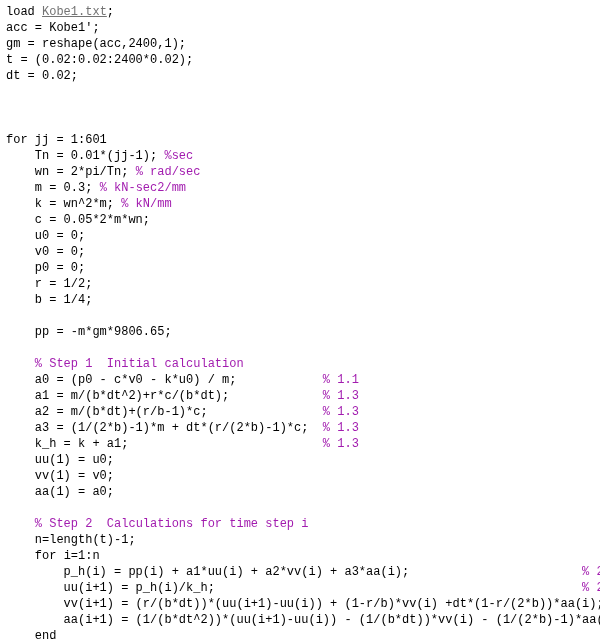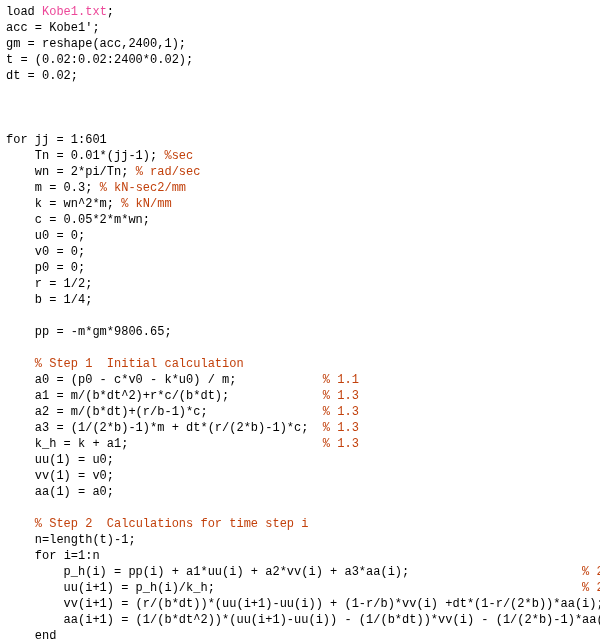--- a/index.html
+++ b/index.html
@@ -11,19 +11,19 @@
   .code {
     font-family: "Courier New", Courier, monospace;
     font-size: 12px;
     line-height: 16px;
     white-space: pre;
     padding: 4px 0 4px 6px;
     color: #000000;
     letter-spacing: 0px;
   }
   .kw { color: #000000; }
-  .str { color: #ec4899; }
-  .com { color: #c2410c; }
+  .str { color: #737373; text-decoration: underline; }
+  .com { color: #a21caf; }
 </style>
 </head>
 <body>
 
 <div class="code" id="code-block"><div><span class="kw">load </span><span class="str">Kobe1.txt</span><span>;</span></div><div><span>acc = Kobe1';</span></div><div><span>gm = reshape(acc,2400,1);</span></div><div><span>t = (0.02:0.02:2400*0.02);</span></div><div><span>dt = 0.02;</span></div><div>&nbsp;</div><div>&nbsp;</div><div>&nbsp;</div><div><span class="kw">for </span><span>jj = 1:601</span></div><div><span>    Tn = 0.01*(jj-1); </span><span class="com">%sec</span></div><div><span>    wn = 2*pi/Tn; </span><span class="com">% rad/sec</span></div><div><span>    m = 0.3; </span><span class="com">% kN-sec2/mm</span></div><div><span>    k = wn^2*m; </span><span class="com">% kN/mm</span></div><div><span>    c = 0.05*2*m*wn;</span></div><div><span>    u0 = 0;</span></div><div><span>    v0 = 0;</span></div><div><span>    p0 = 0;</span></div><div><span>    r = 1/2;</span></div><div><span>    b = 1/4;</span></div><div>&nbsp;</div><div><span>    pp = -m*gm*9806.65;</span></div><div>&nbsp;</div><div><span>    </span><span class="com">% Step 1  Initial calculation</span></div><div><span>    a0 = (p0 - c*v0 - k*u0) / m;            </span><span class="com">% 1.1</span></div><div><span>    a1 = m/(b*dt^2)+r*c/(b*dt);             </span><span class="com">% 1.3</span></div><div><span>    a2 = m/(b*dt)+(r/b-1)*c;                </span><span class="com">% 1.3</span></div><div><span>    a3 = (1/(2*b)-1)*m + dt*(r/(2*b)-1)*c;  </span><span class="com">% 1.3</span></div><div><span>    k_h = k + a1;                           </span><span class="com">% 1.3</span></div><div><span>    uu(1) = u0;</span></div><div><span>    vv(1) = v0;</span></div><div><span>    aa(1) = a0;</span></div><div>&nbsp;</div><div><span>    </span><span class="com">% Step 2  Calculations for time step i</span></div><div><span>    n=length(t)-1;</span></div><div><span>    </span><span class="kw">for </span><span>i=1:n</span></div><div><span>        p_h(i) = pp(i) + a1*uu(i) + a2*vv(i) + a3*aa(i);                        </span><span class="com">% 2.1</span></div><div><span>        uu(i+1) = p_h(i)/k_h;                                                   </span><span class="com">% 2.2</span></div><div><span>        vv(i+1) = (r/(b*dt))*(uu(i+1)-uu(i)) + (1-r/b)*vv(i) +dt*(1-r/(2*b))*aa(i);</span></div><div><span>        aa(i+1) = (1/(b*dt^2))*(uu(i+1)-uu(i)) - (1/(b*dt))*vv(i) - (1/(2*b)-1)*aa(i);</span></div><div><span>    </span><span class="kw">end</span></div></div>
 
 </body></html>

